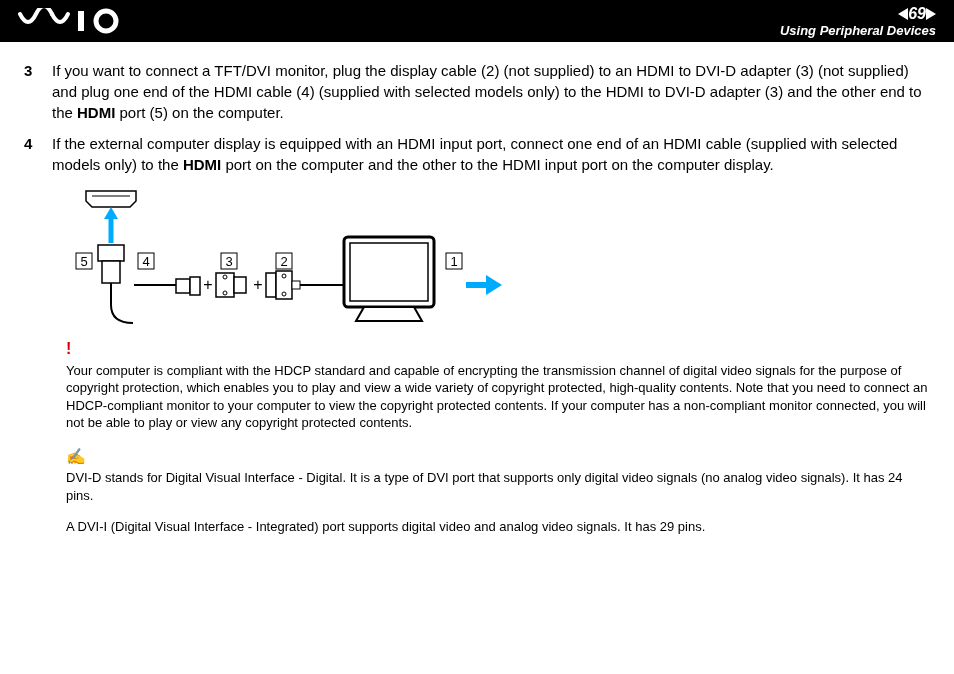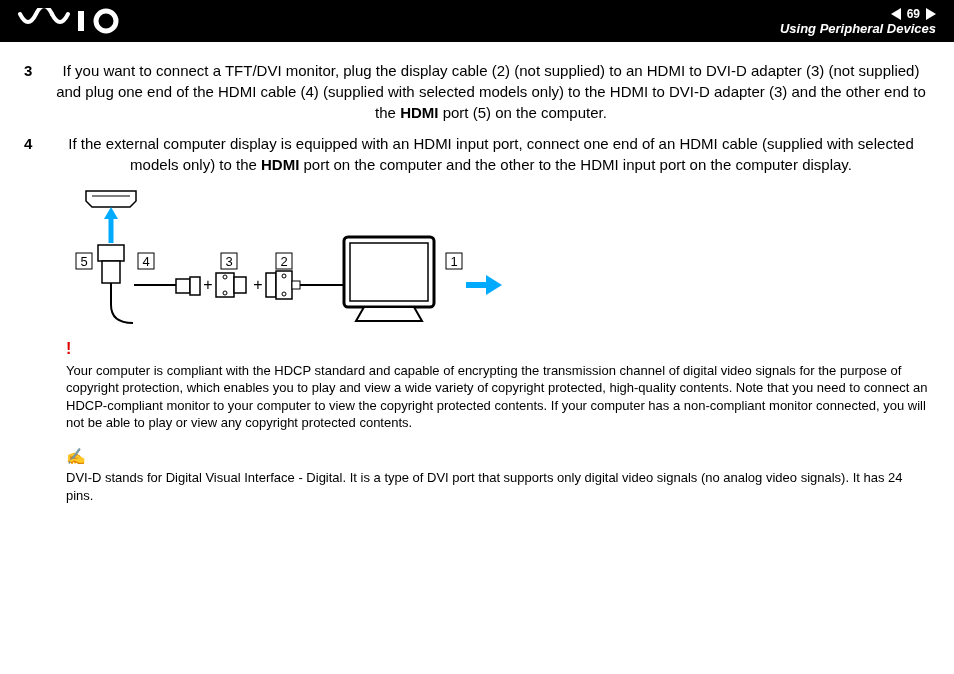--- a/index.html
+++ b/index.html
@@ -22,22 +22,22 @@
     padding: 0 18px;
   }
   .vaio-logo {
     display: flex;
     align-items: center;
     gap: 4px;
   }
   .page-nav {
     display: flex;
     align-items: center;
-    gap: 6px;
-    font-size: 12px;
+    font-size: 16px;
+    font-style: italic;
     font-weight: bold;
   }
   .nav-arrow {
     width: 0;
     height: 0;
   }
   .nav-arrow.left {
     border-top: 6px solid transparent;
     border-bottom: 6px solid transparent;
     border-right: 10px solid #fff;
@@ -63,21 +63,20 @@
   }
   .step-num {
     width: 28px;
     flex: 0 0 28px;
     font-weight: bold;
     font-size: 15px;
   }
   .step-body {
     flex: 1;
     font-size: 15px;
-    text-align: center;
   }
   .bold-inline { font-weight: bold; }
   .diagram-wrap {
     margin: 10px 0 10px 42px;
   }
   .notes {
     margin-left: 42px;
     font-size: 13px;
     line-height: 1.35;
   }
@@ -212,15 +211,18 @@
 
   <div class="notes">
     <div class="note-block">
       <span class="note-icon warn">!</span>
       <span>Your computer is compliant with the HDCP standard and capable of encrypting the transmission channel of digital video signals for the purpose of copyright protection, which enables you to play and view a wide variety of copyright protected, high-quality contents. Note that you need to connect an HDCP-compliant monitor to your computer to view the copyright protected contents. If your computer has a non-compliant monitor connected, you will not be able to play or view any copyright protected contents.</span>
     </div>
     <div class="note-block">
       <span class="note-icon hint">✍</span>
       <span>DVI-D stands for Digital Visual Interface - Digital. It is a type of DVI port that supports only digital video signals (no analog video signals). It has 24 pins.</span>
     </div>
+    <div class="note-block">
+      <span>A DVI-I (Digital Visual Interface - Integrated) port supports digital video and analog video signals. It has 29 pins.</span>
+    </div>
   </div>
 
 </div>
 
 </body></html>

